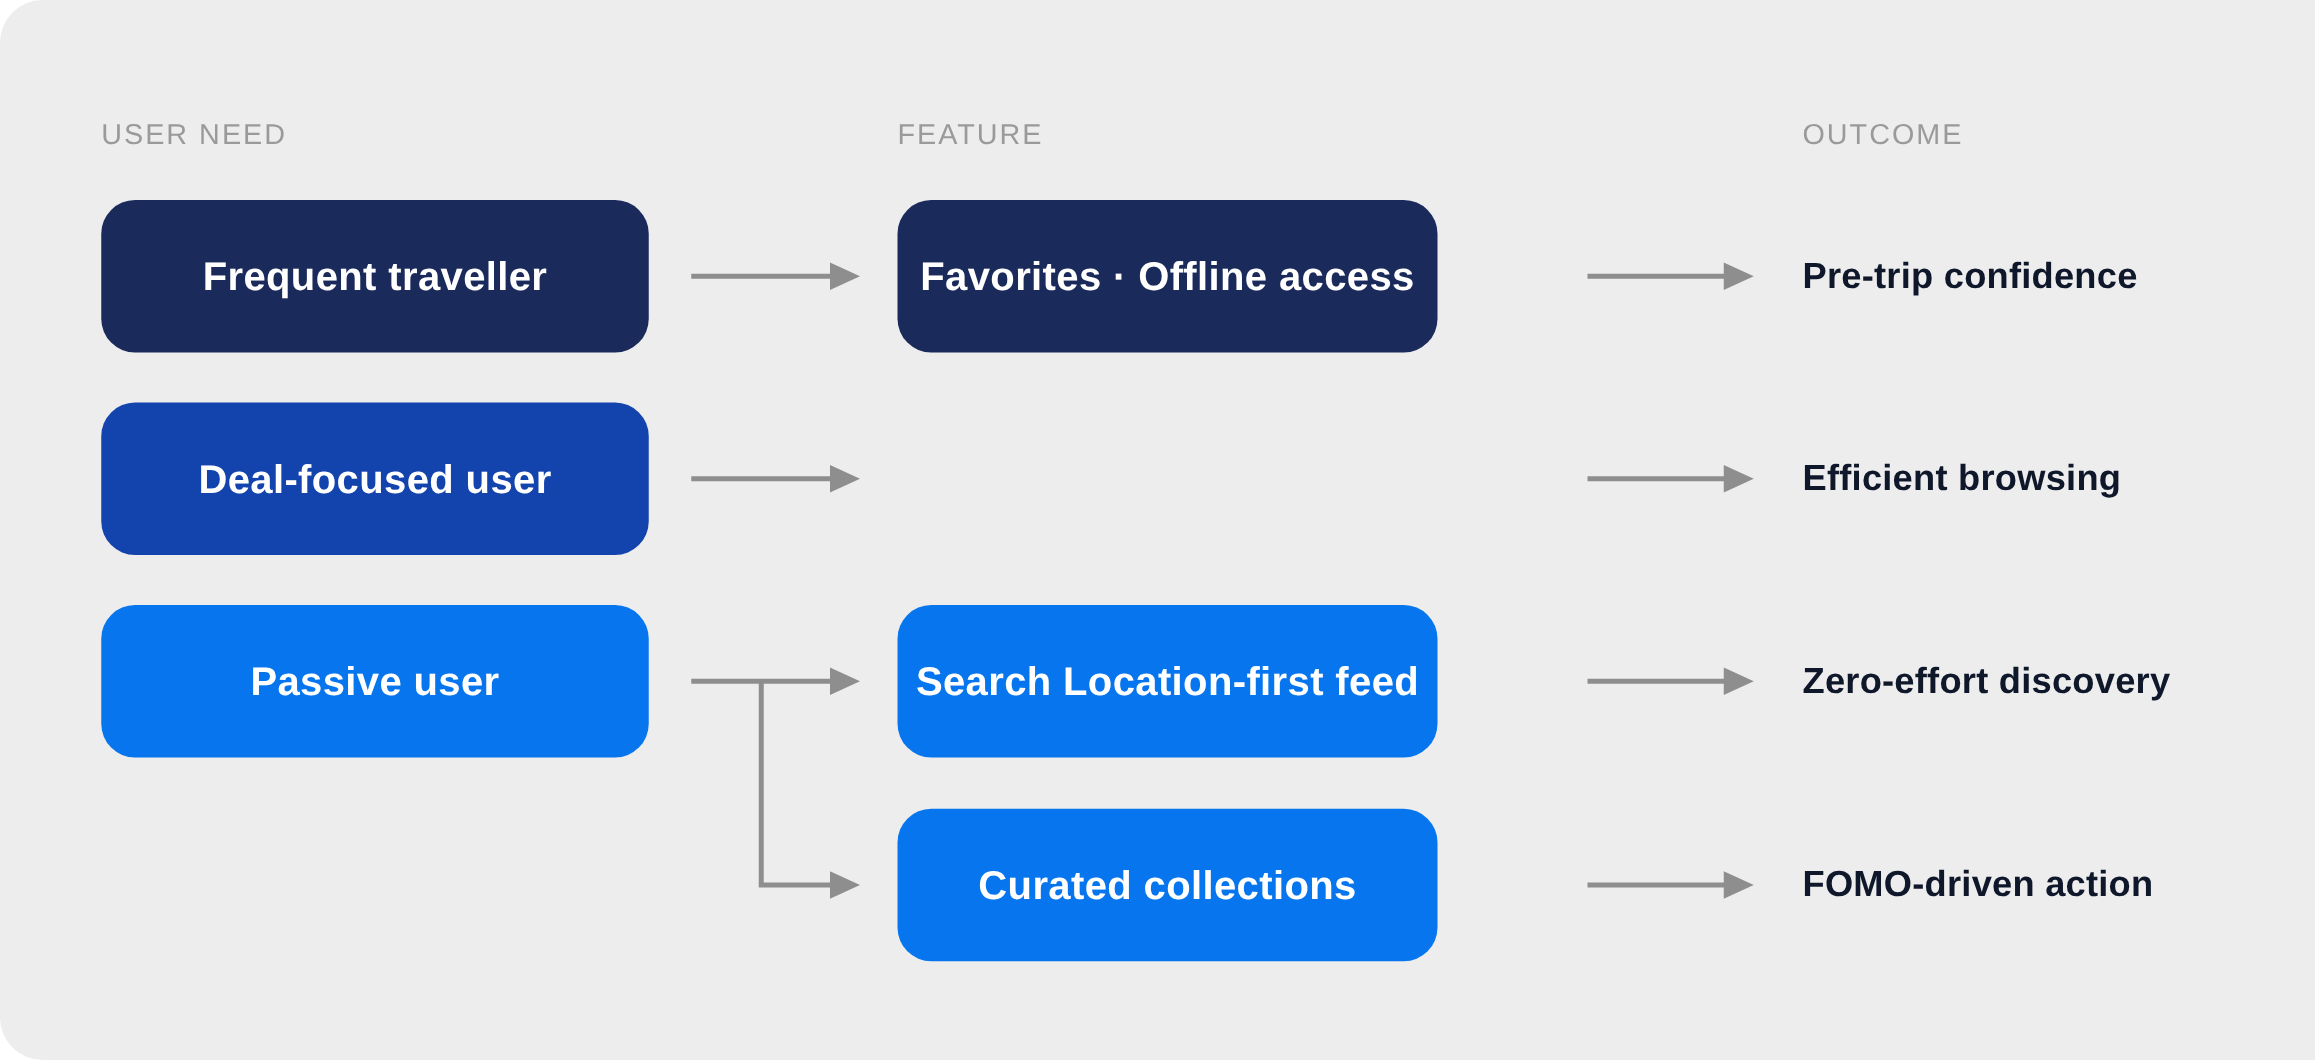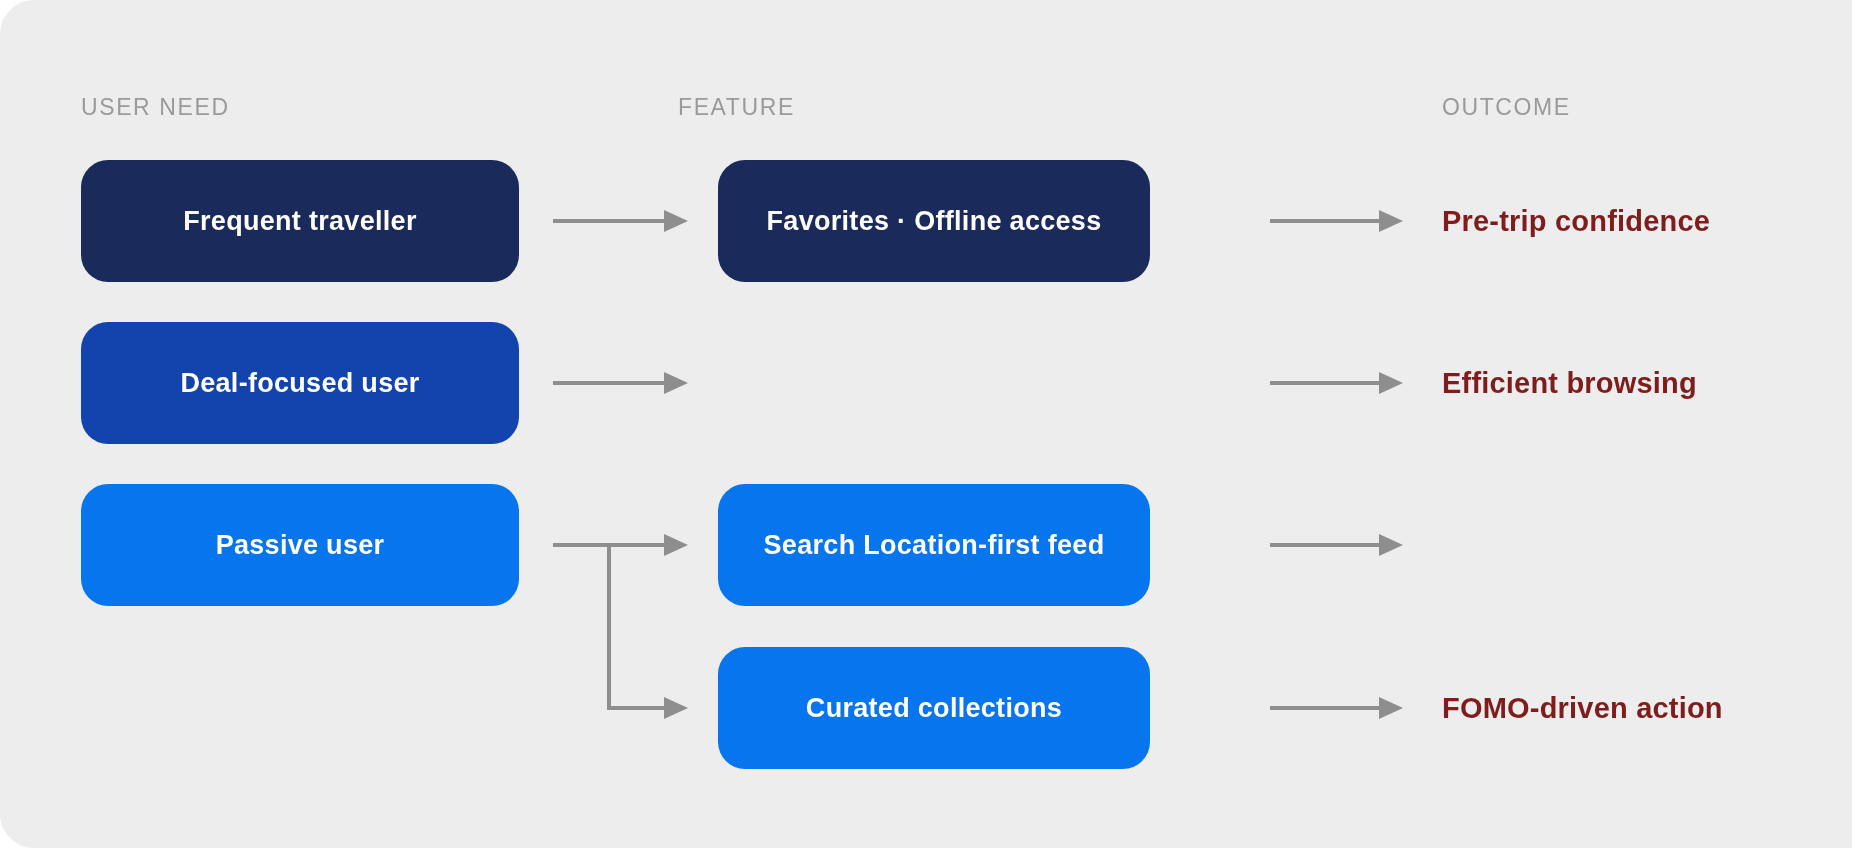--- a/index.html
+++ b/index.html
@@ -30,36 +30,36 @@
   .box {
     position: absolute;
     height: 122px;
     border-radius: 27px;
     display: flex;
     align-items: center;
     justify-content: center;
   }
   .box span {
     color: #ffffff;
-    font-size: 27px;
+    font-size: 32px;
     font-weight: 700;
     letter-spacing: 0.3px;
     white-space: nowrap;
   }
   .user-box { left: 81px; width: 438px; }
   .feature-box { left: 718px; width: 432px; }
   .outcome {
     position: absolute;
     left: 1442px;
     height: 122px;
     display: flex;
     align-items: center;
   }
   .outcome span {
-    color: #7f1d1d;
+    color: #0f172a;
     font-size: 29px;
     font-weight: 700;
     letter-spacing: 0.2px;
     white-space: nowrap;
   }
   .row-y-1 { top: 160px; }
   .row-y-2 { top: 322px; }
   .row-y-3 { top: 484px; }
   .row-y-4 { top: 647px; }
   svg.arrow-layer {
@@ -120,21 +120,21 @@
       <polygon points="688,708 664,697 664,719"></polygon>
     </g>
 
     <g>
       <line x1="1270" y1="708" x2="1381" y2="708"></line>
       <polygon points="1403,708 1379,697 1379,719"></polygon>
     </g>
   </svg>
 
   <div class="col-header" style="left:81px">USER NEED</div>
-  <div class="col-header" style="left:678px">FEATURE</div>
+  <div class="col-header" style="left:718px">FEATURE</div>
   <div class="col-header" style="left:1442px">OUTCOME</div>
 
   <div class="box user-box row-y-1" style="background-color: rgb(26, 42, 90);">
     <span>Frequent traveller</span>
   </div>
   <div class="box feature-box row-y-1" style="background-color: rgb(26, 42, 90);">
     <span>Favorites · Offline access</span>
   </div>
   <div class="outcome row-y-1">
     <span>Pre-trip confidence</span>
@@ -146,20 +146,23 @@
   <div class="outcome row-y-2">
     <span>Efficient browsing</span>
   </div>
 
   <div class="box user-box row-y-3" style="background-color: rgb(7, 118, 238);">
     <span>Passive user</span>
   </div>
   <div class="box feature-box row-y-3" style="background-color: rgb(7, 118, 238);">
     <span>Search Location-first feed</span>
   </div>
+  <div class="outcome row-y-3">
+    <span>Zero-effort discovery</span>
+  </div>
 
   <div class="box feature-box row-y-4" style="background-color: rgb(7, 118, 238);">
     <span>Curated collections</span>
   </div>
   <div class="outcome row-y-4">
     <span>FOMO-driven action</span>
   </div>
 
 </div>
 

